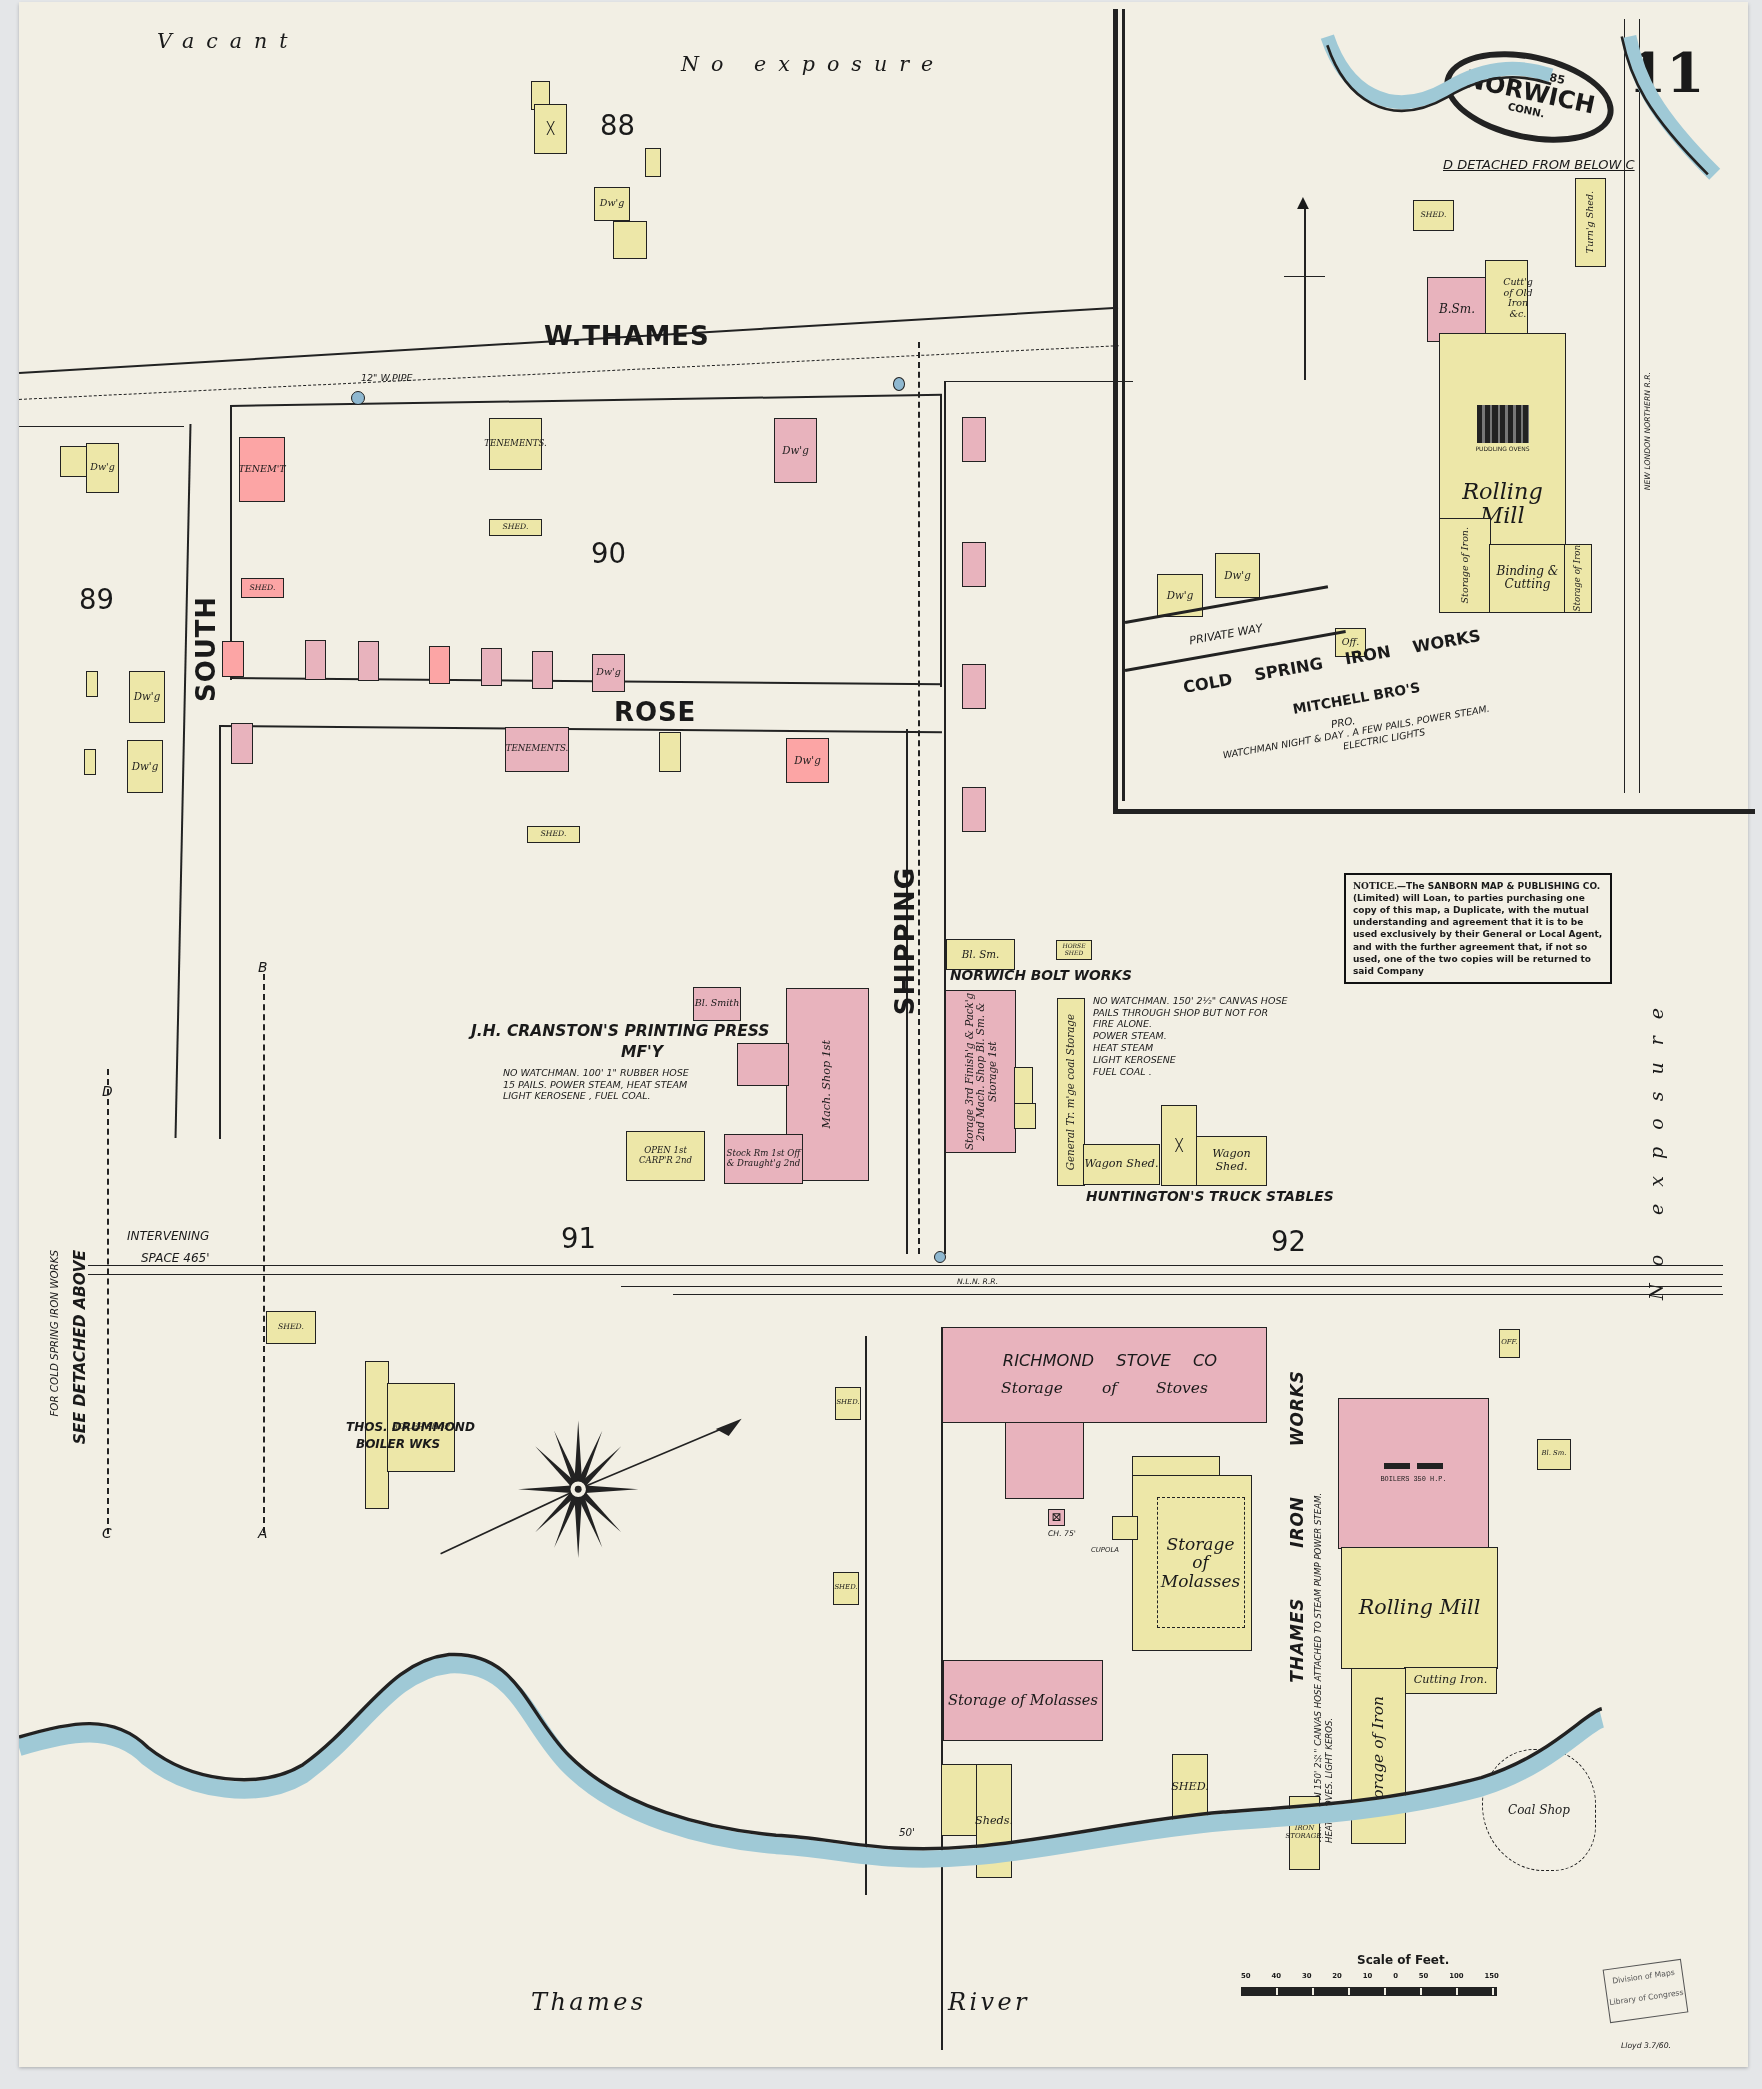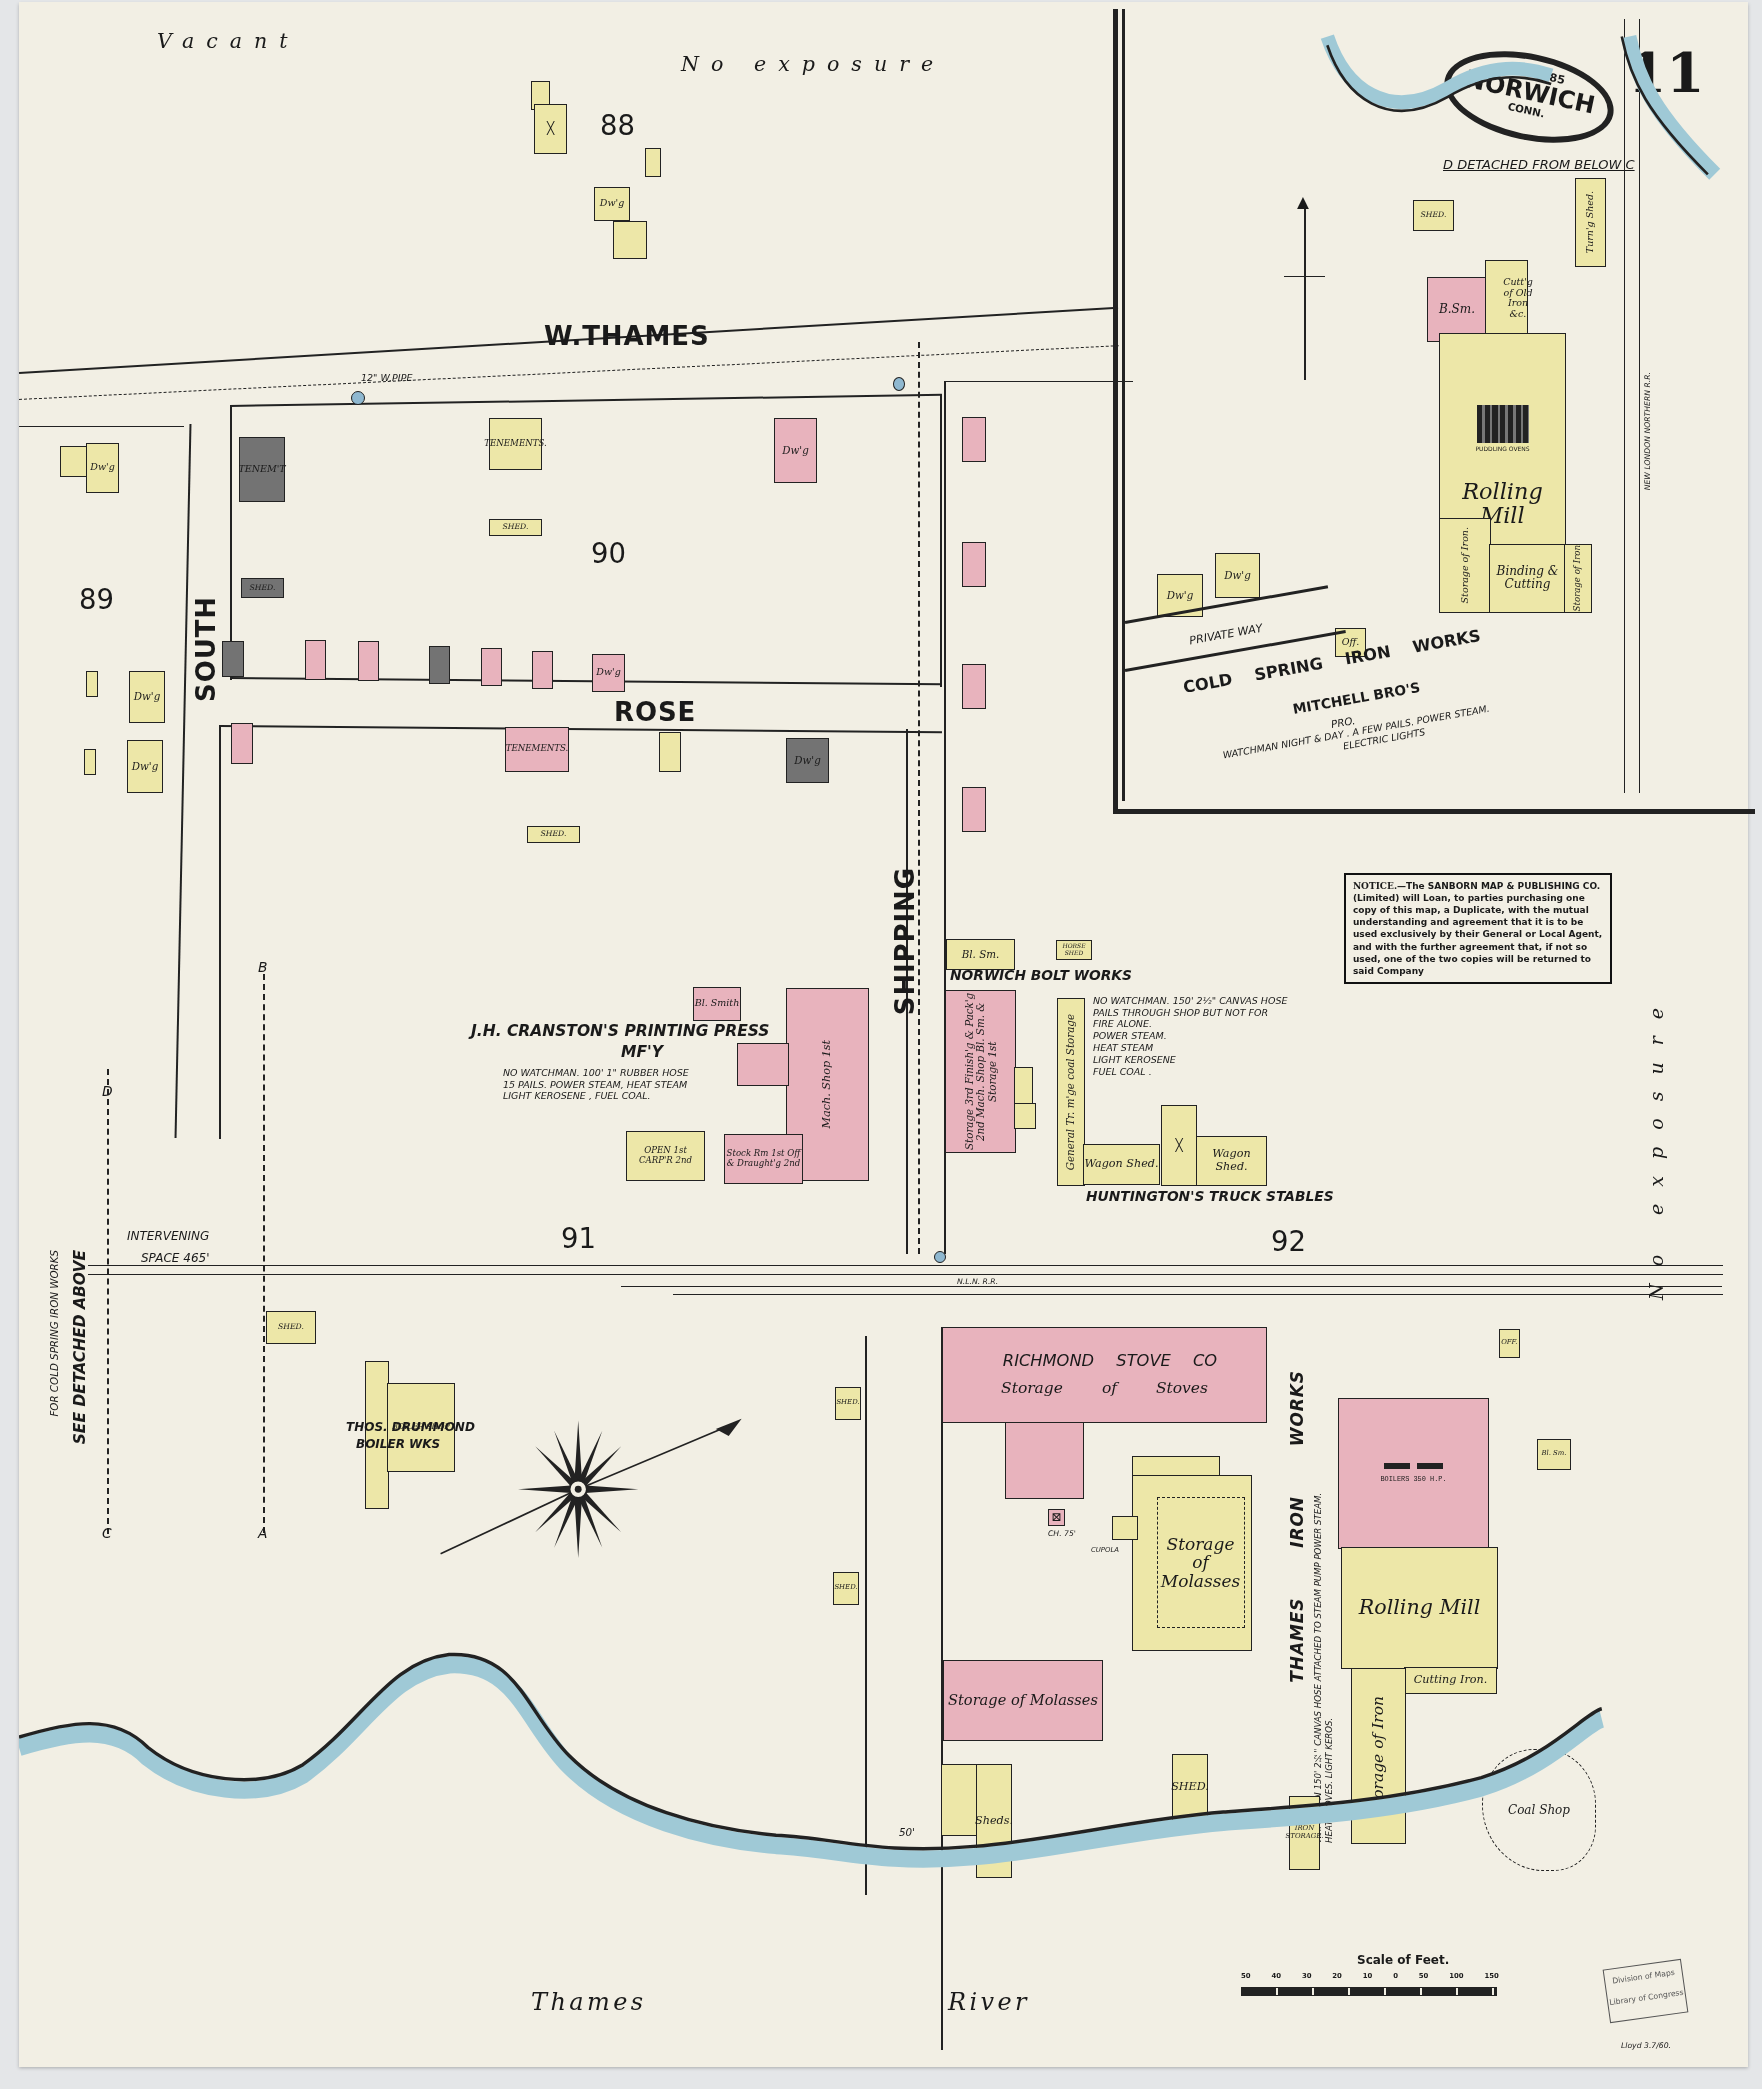--- a/index.html
+++ b/index.html
@@ -1,20 +1,20 @@
 <!DOCTYPE html>
 <html style="font-size:13.8px"><head>
 <meta charset="utf-8">
 <style>
   html,body{margin:0;padding:0;background:#e4e6e8;}
   #sheet{position:relative;width:1762px;height:2090px;overflow:hidden;background:#e4e6e8;font-family:"DejaVu Serif",serif;color:#1a1a1a;}
   #paper{position:absolute;left:19px;top:1.7px;width:1729px;height:2065px;background:#f2efe4;box-shadow:0 1.7px 3.4px rgba(0,0,0,.25);}
   .abs{position:absolute;}
   .bld{position:absolute;border:1.7px solid #222;box-sizing:border-box;font-family:"DejaVu Serif",serif;font-style:italic;font-size:12px;display:flex;align-items:center;justify-content:center;text-align:center;line-height:1.1;}
-  .y{background:#ede7a8;} .p{background:#e8b3bd;} .b{background:#737373;}
+  .y{background:#ede7a8;} .p{background:#e8b3bd;} .b{background:#fca5a5;}
   .lbl{position:absolute;white-space:nowrap;}
   .street{font-family:"DejaVu Sans",sans-serif;font-weight:bold;font-size:26px;letter-spacing:0.9px;}
   .blocknum{font-family:"DejaVu Sans",sans-serif;font-size:27.5px;}
   .cap{font-family:"DejaVu Sans",sans-serif;font-style:italic;font-weight:bold;font-size:15.5px;}
   .small{font-family:"DejaVu Sans",sans-serif;font-style:italic;font-size:9.5px;line-height:1.25;}
   .script{font-family:"DejaVu Serif",serif;font-style:italic;font-size:20.6px;letter-spacing:12px;}
   .line{position:absolute;background:#222;}
   .dash{position:absolute;border-top:1.7px dashed #222;}
   .vdash{position:absolute;border-left:2.6px dashed #222;}
   .vert{writing-mode:vertical-rl;transform:rotate(180deg);}

